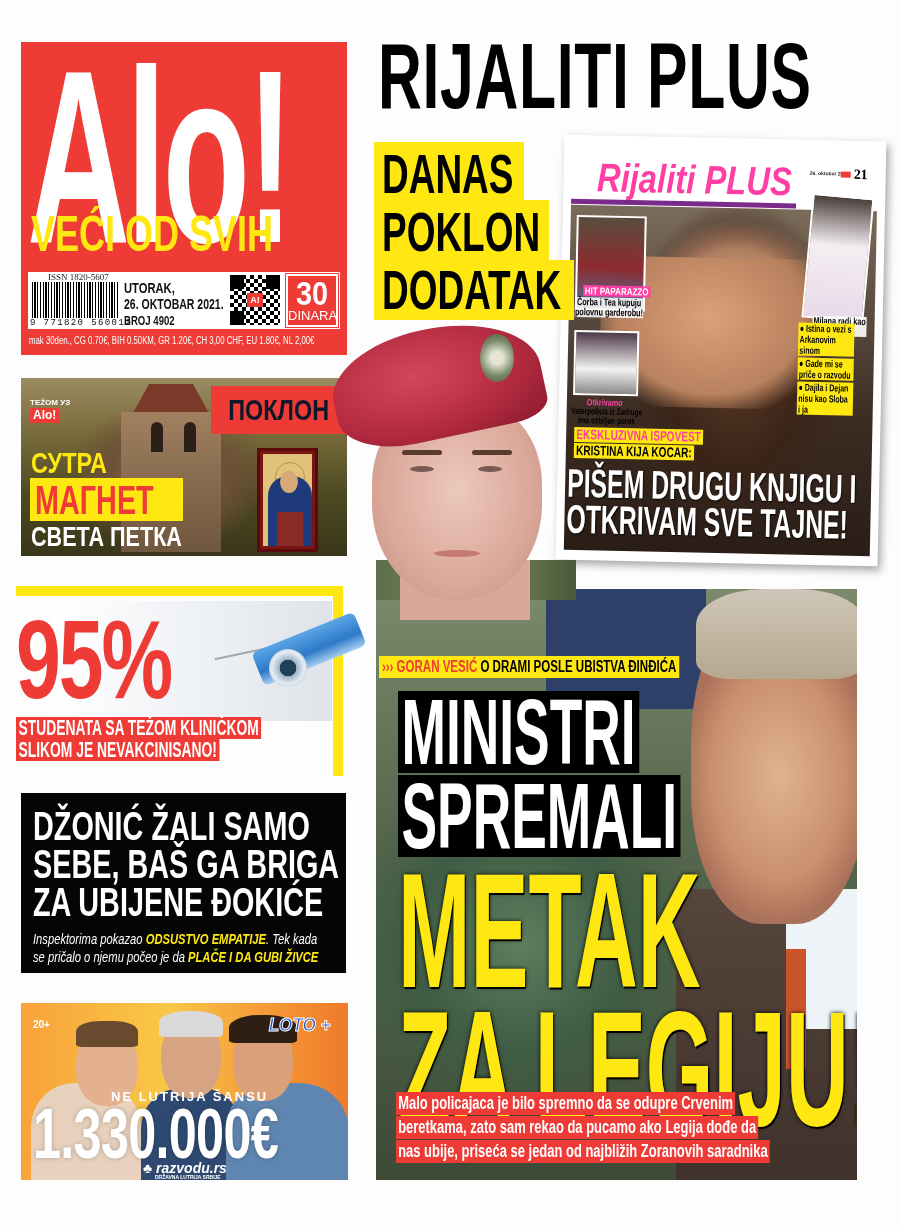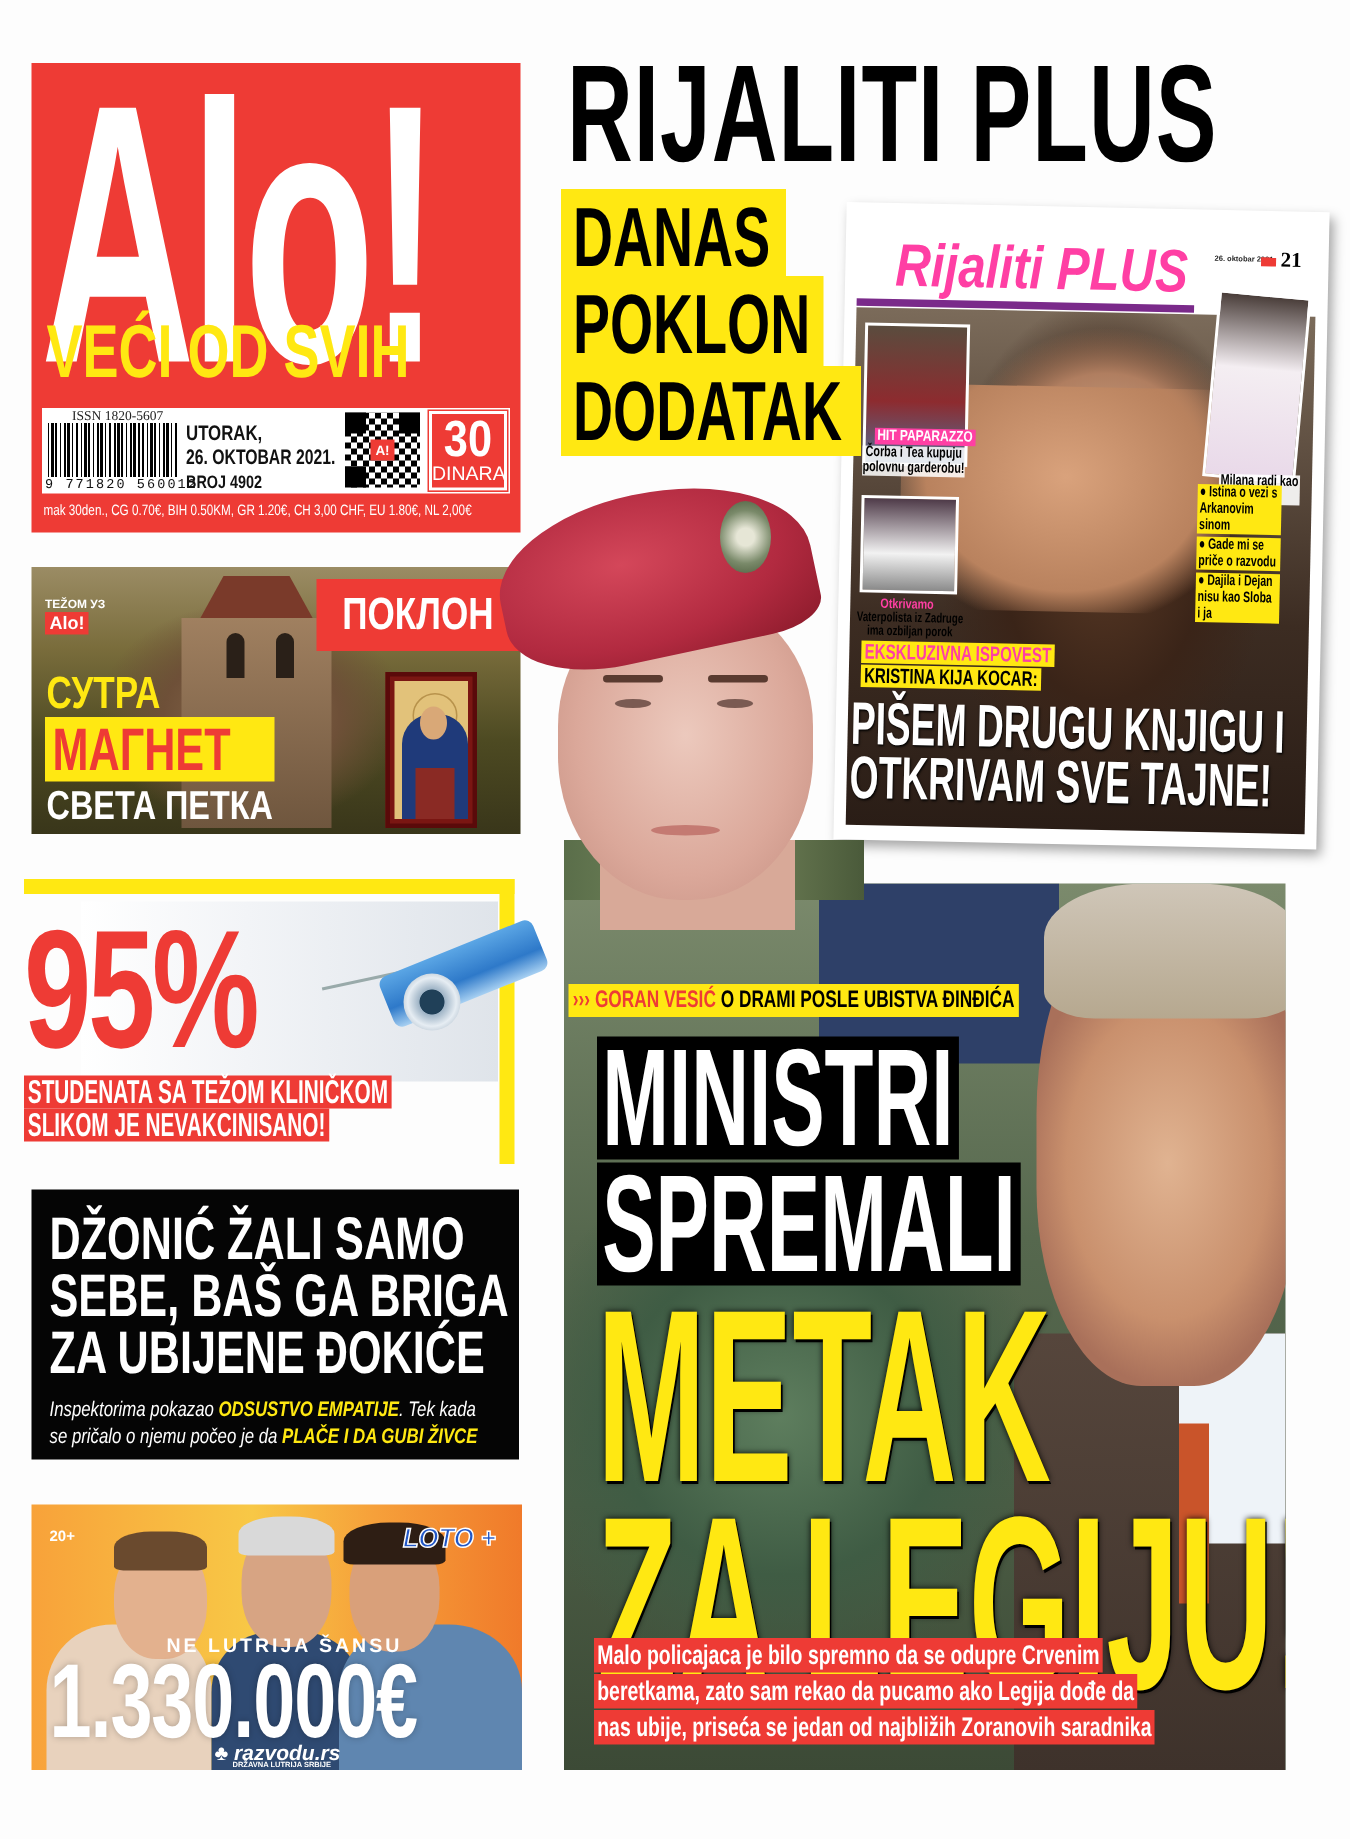--- a/index.html
+++ b/index.html
@@ -37,21 +37,21 @@
   #magnet { left: 21px; top: 378px; width: 326px; height: 178px; overflow: hidden;
     background:
       radial-gradient(ellipse 45% 60% at 45% 55%, #8b6c4e 0%, #6e5038 40%, transparent 70%),
       linear-gradient(180deg, #9b8c64 0%, #7a6d3c 30%, #4d4a22 65%, #39361a 100%); }
   #church-roof { left: 95px; top: 6px; width: 110px; height: 30px; background: #7a3a2a; clip-path: polygon(15% 100%, 30% 0, 70% 0, 85% 100%); }
   #church-body { left: 100px; top: 34px; width: 100px; height: 140px; background: linear-gradient(180deg,#a08060,#6f563e); }
   #church-window1 { left: 130px; top: 44px; width: 12px; height: 30px; background: #2a2018; border-radius: 6px 6px 0 0; }
   #church-window2 { left: 163px; top: 44px; width: 12px; height: 30px; background: #2a2018; border-radius: 6px 6px 0 0; }
   #samo-uz { left: 9px; top: 20px; color: #fff; font-size: 8px; font-weight: 700; }
   #mini-logo { left: 9px; top: 30px; background: #ee3b35; color: #fff; font-size: 12px; font-weight: 900; padding: 0 3px; line-height: 15px; }
-  #poklon-badge { left: 190px; top: 8px; width: 136px; height: 48px; background: #ee3b35; color: #ffffff; text-align:center; }
+  #poklon-badge { left: 190px; top: 8px; width: 136px; height: 48px; background: #ee3b35; color: #0f172a; text-align:center; }
   #poklon-badge span { font-size: 30px; line-height: 48px; transform: scaleX(0.78); display:inline-block; font-weight: 700; }
   #sutra { left: 10px; top: 70px; color: #ffe812; font-size: 30px; transform: scaleX(0.78); line-height: 1; }
   #magnet-box { left: 9px; top: 100px; width: 153px; height: 43px; background: #ffe812; }
   #magnet-word { left: 14px; top: 102px; color: #ee3b35; font-size: 40px; transform: scaleX(0.72); line-height: 1; }
   #sveta { left: 10px; top: 146px; color: #fff; font-size: 27px; transform: scaleX(0.8); line-height: 1; }
   #icon-frame { left: 236px; top: 70px; width: 61px; height: 104px; background: #7a1612; border: 3px solid #5a0a0a; }
   #icon-bg { left: 3px; top: 3px; width: 49px; height: 92px; background: #e2c27a; }
   #icon-halo { left: 12px; top: 8px; width: 30px; height: 30px; border-radius: 50%; border: 1px solid #b8934c; }
   #icon-robe { left: 5px; top: 22px; width: 44px; height: 70px; background: #1f3a7a; border-radius: 20px 20px 0 0; }
   #icon-face { left: 17px; top: 17px; width: 18px; height: 22px; background: #d9a877; border-radius: 50%; }
@@ -90,21 +90,21 @@
   #p3-hair { left: 208px; top: 12px; width: 68px; height: 28px; background: #2e1e14; border-radius: 45% 45% 10% 10%; }
   #age { left: 12px; top: 16px; color: #fff; font-size: 10px; font-weight: 700; }
   #loto-logo { left: 246px; top: 12px; color: #2056c6; font-size: 18px; font-weight: 900; font-style: italic; -webkit-text-stroke: 1px #fff; transform: scaleX(0.95); }
   #ne-propusti { left: 90px; top: 86px; color: #fff; font-size: 13px; font-weight: 700; letter-spacing: 2px; }
   #jackpot { left: 12px; top: 96px; color: #fff; font-size: 70px; line-height: 1; transform: scaleX(0.72); letter-spacing: -1px; text-shadow: 0 0 6px rgba(0,0,0,0.25); }
   #lutrija { left: 122px; top: 157px; color: #fff; font-size: 14px; font-weight: 700; font-style: italic; }
   #lutrija-sub { left: 134px; top: 171px; color: #fff; font-size: 5px; font-weight: 700; }
 
   
   #rp-title { left: 378px; top: 30px; color: #000; font-size: 92px; line-height: 1; transform: scaleX(0.66); letter-spacing: 1px; }
-  #danas { left: 374px; top: 126px; width: 200px; height: 190px; }
+  #danas { left: 374px; top: 142px; width: 200px; height: 190px; }
   #danas .box1 { position:absolute; left: 0; top: 0; width: 150px; height: 58px; background: #ffe812; }
   #danas .box2 { position:absolute; left: 0; top: 58px; width: 175px; height: 60px; background: #ffe812; }
   #danas .box3 { position:absolute; left: 0; top: 118px; width: 200px; height: 60px; background: #ffe812; }
   .dn { position: absolute; left: 8px; color: #000; font-size: 56px; line-height: 56px; transform: scaleX(0.66); }
   #dn1 { top: 4px; } #dn2 { top: 62px; } #dn3 { top: 120px; }
 
   
   #supp { left: 560px; top: 138px; width: 322px; height: 425px; background: #fff; transform: rotate(1.2deg); box-shadow: 3px 4px 8px rgba(0,0,0,0.35); overflow: hidden; }
   #supp-photo { left: 8px; top: 70px; width: 306px; height: 345px;
     background:

